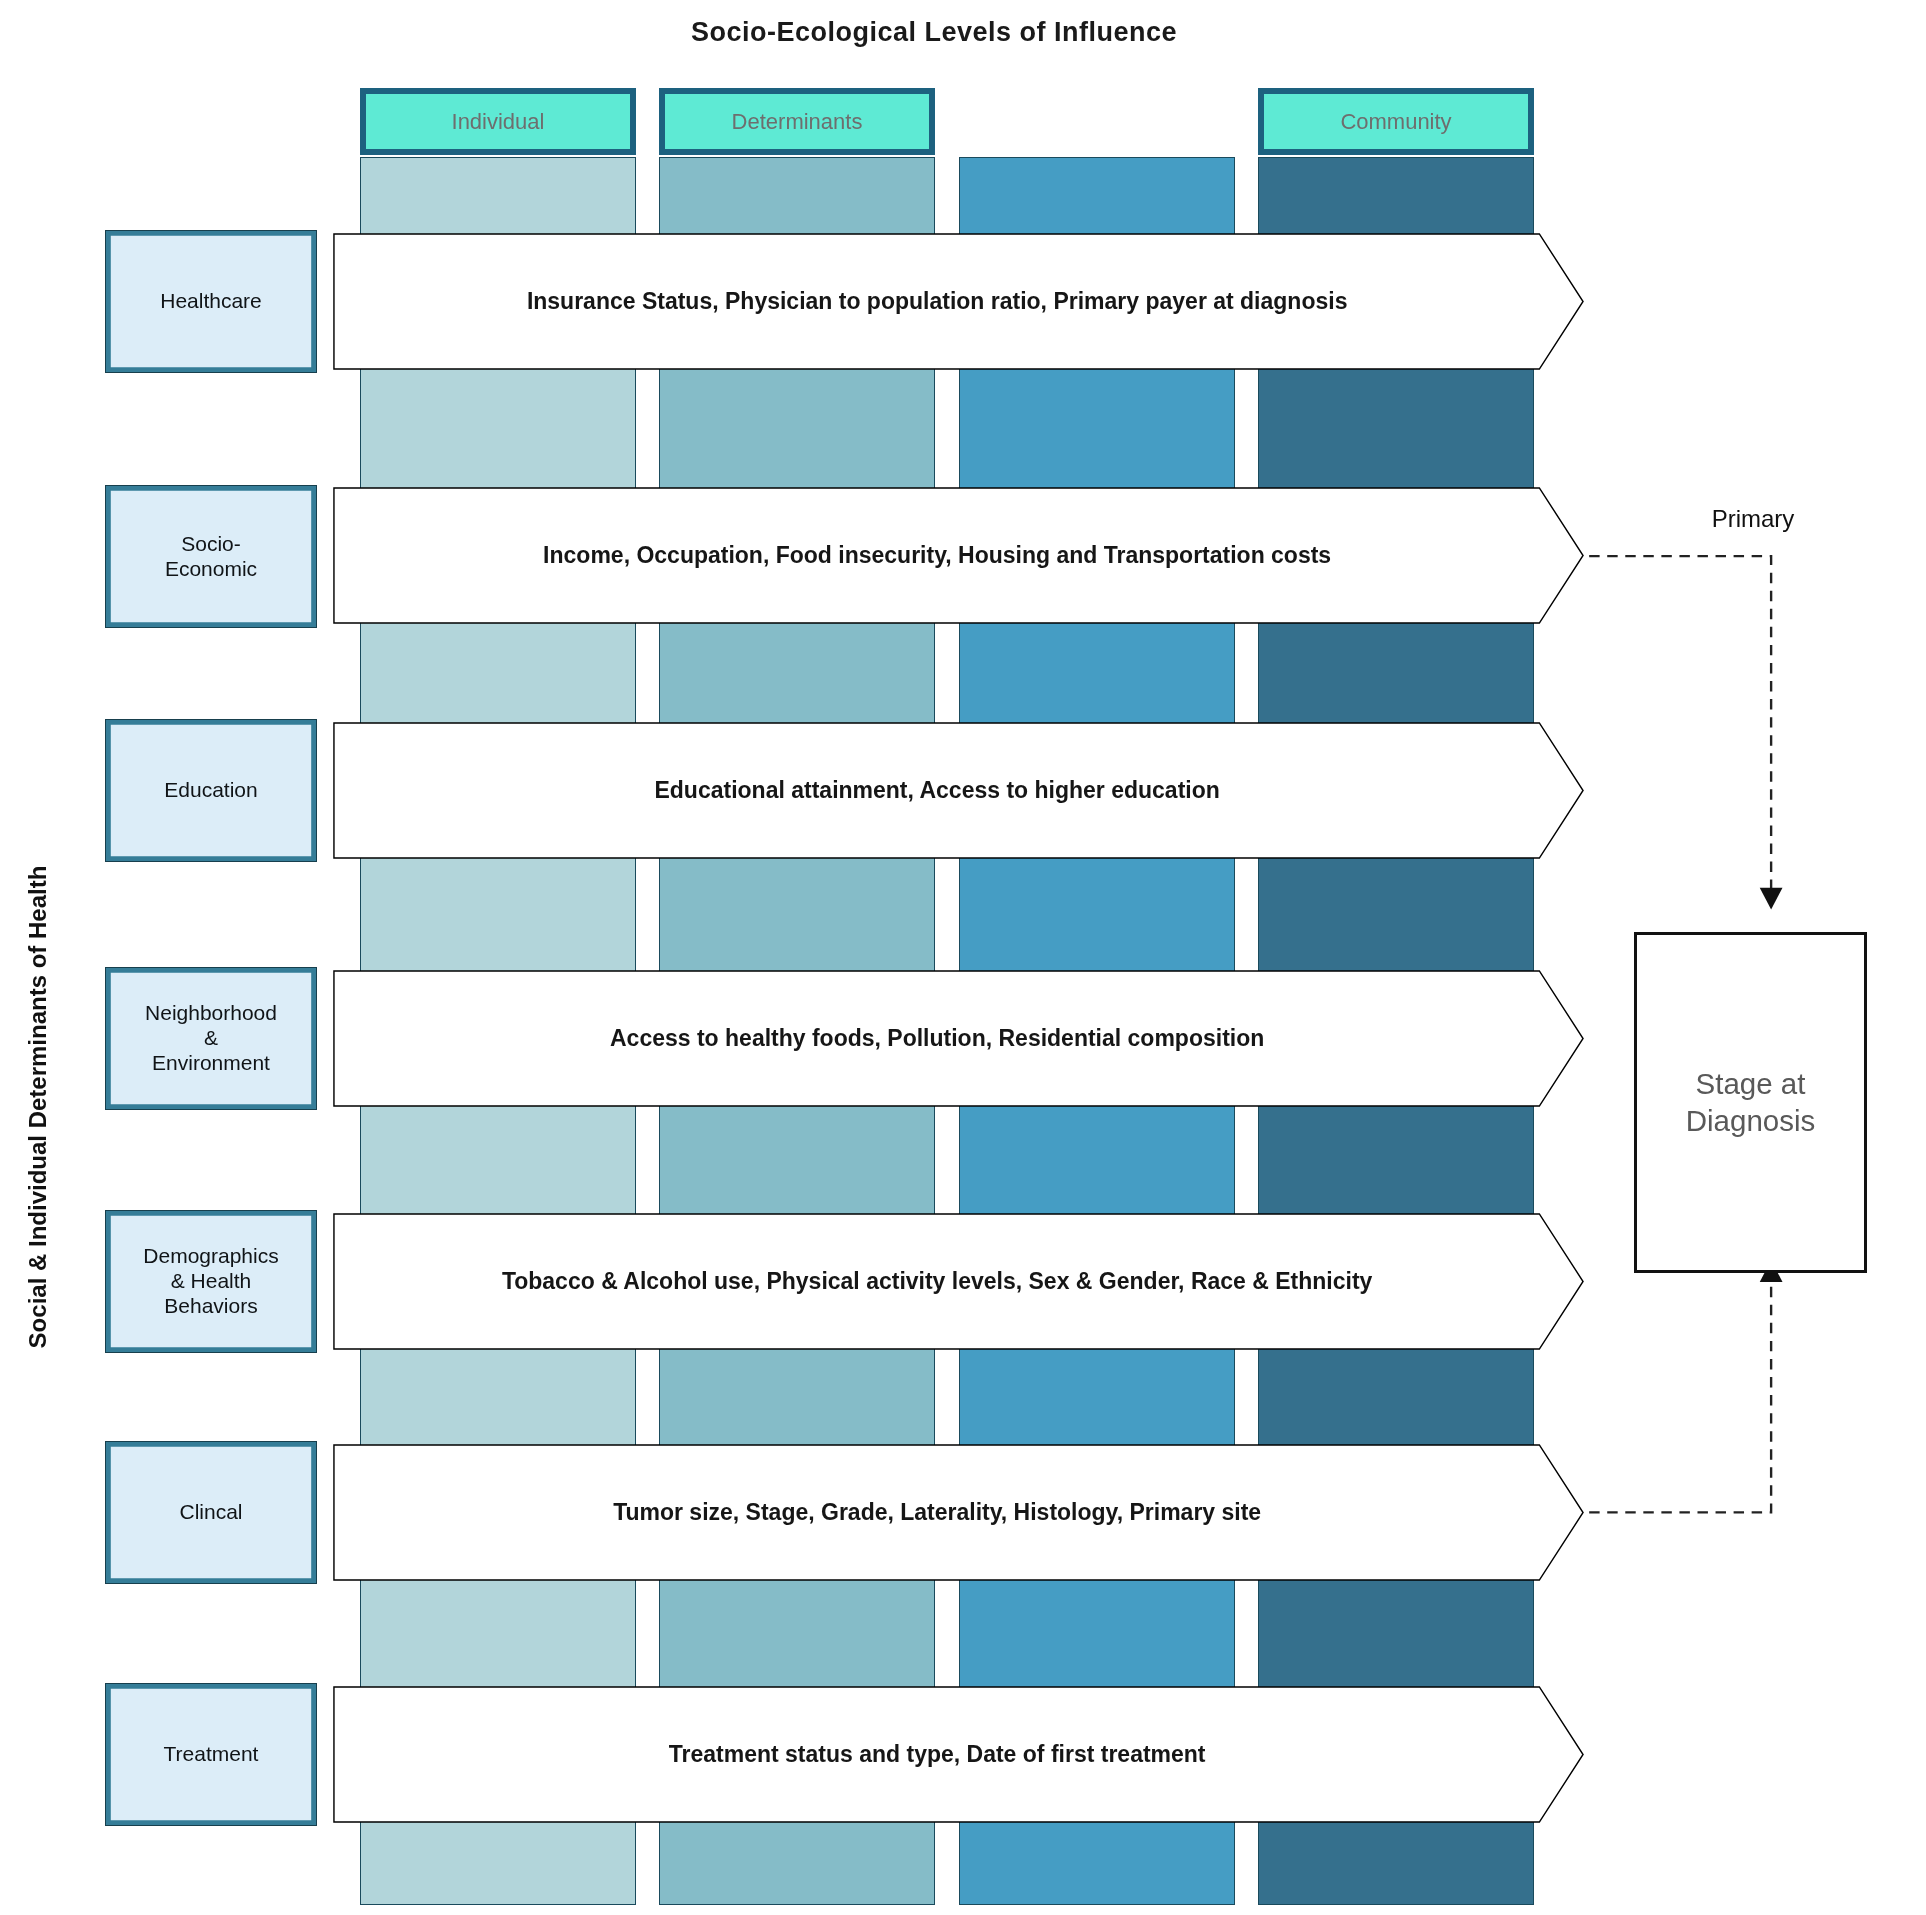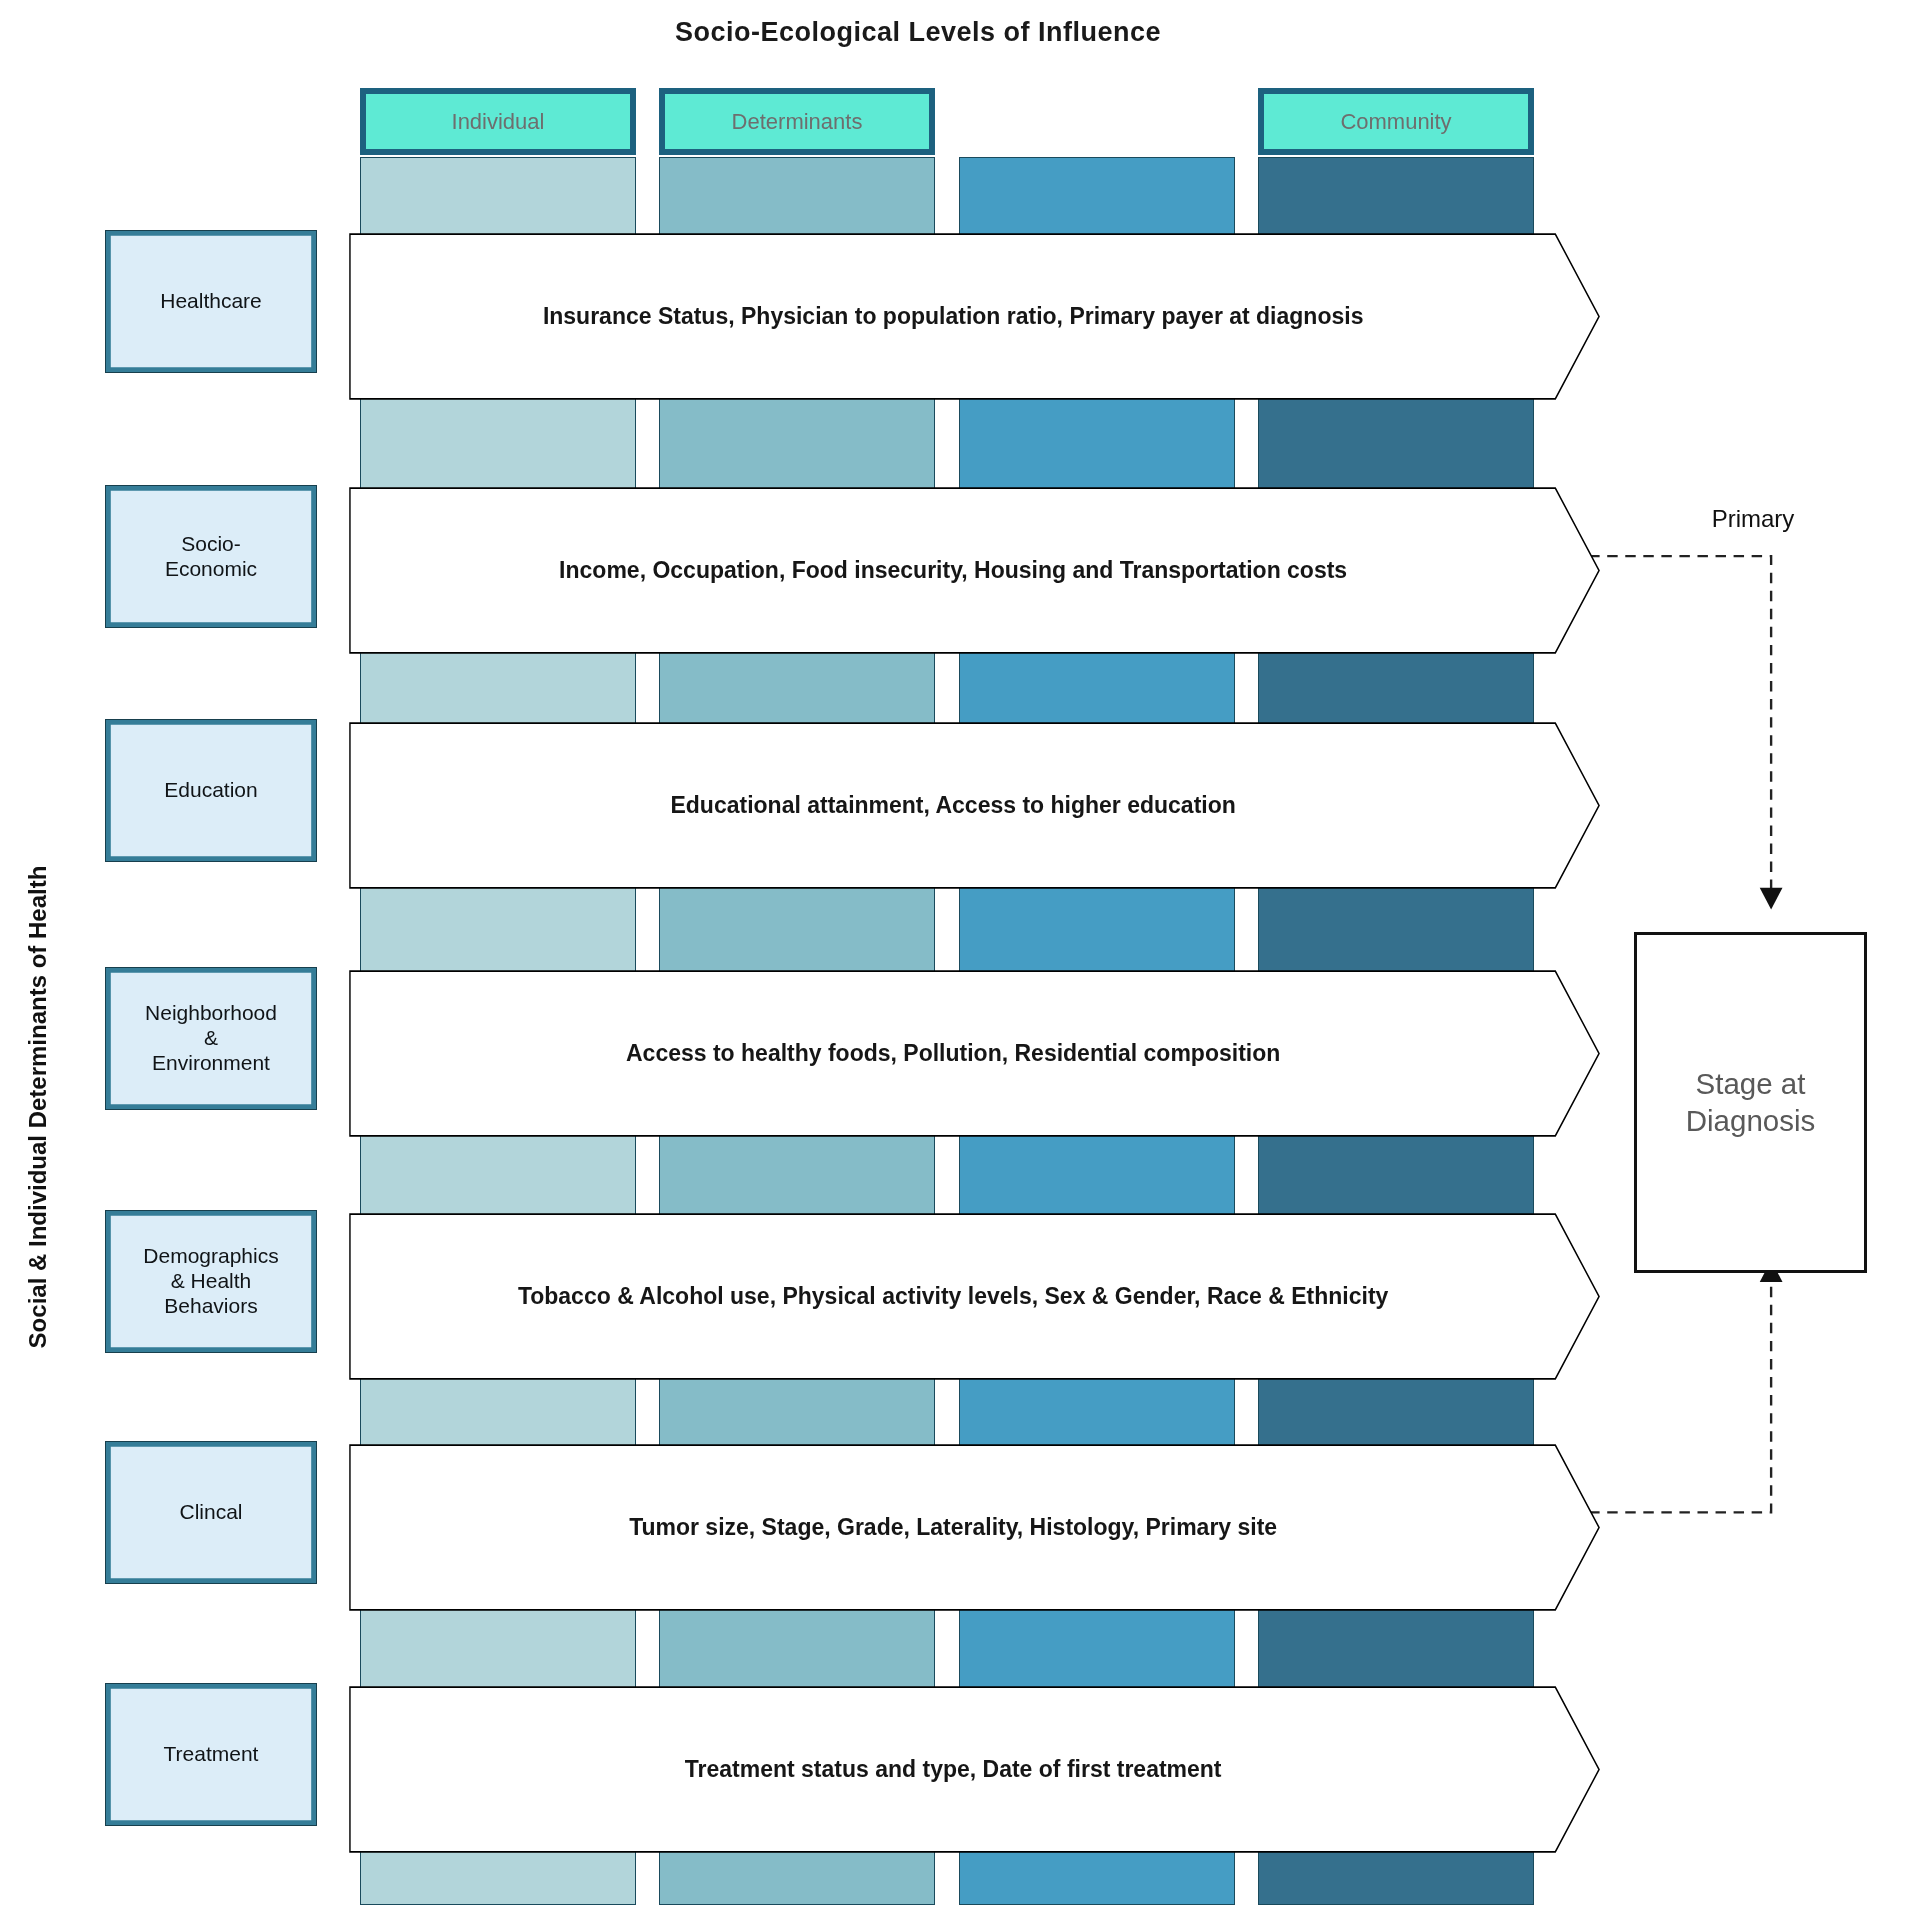--- a/index.html
+++ b/index.html
@@ -4,21 +4,21 @@
 <style>
   html,body{margin:0;padding:0;background:#ffffff;}
   .canvas{
     position:relative;
     width:1926px;height:1916px;
     background:#ffffff;
     font-family:"Liberation Sans","DejaVu Sans",sans-serif;
     overflow:hidden;
   }
   .title{
-    position:absolute;left:317px;top:17px;width:1202px;
+    position:absolute;left:333px;top:17px;width:1202px;
     text-align:center;font-size:27px;font-weight:700;color:#1a1a1a;
     letter-spacing:0.5px;
   }
   .side-label{
     position:absolute;left:38px;top:1107px;
     transform:translate(-50%,-50%) rotate(-90deg);
     white-space:nowrap;font-size:24px;font-weight:700;color:#111111;
   }
   .col-header{
     position:absolute;top:88px;height:67px;width:276px;
@@ -34,21 +34,21 @@
     position:absolute;left:105px;width:212px;height:143px;
     background:#dcedf8;
     border:1.9px solid #173f4d;
     box-shadow:inset 0 0 0 4.8px #357d98;
     box-sizing:border-box;
     display:flex;align-items:center;justify-content:center;
     text-align:center;font-size:21px;line-height:1.18;color:#101417;
     white-space:pre-line;z-index:4;
   }
   .arrow{
-    position:absolute;left:349px;width:1251px;height:167px;z-index:5;
+    position:absolute;left:333px;width:1251px;height:137px;z-index:5;
   }
   .arrow svg{position:absolute;left:0;top:0;width:100%;height:100%;display:block;}
   .arrow .arrow-text{
     position:absolute;left:14.3px;right:57px;top:0;bottom:0;
     display:flex;align-items:center;justify-content:center;
     text-align:center;font-size:23px;font-weight:700;color:#161616;
   }
   .connectors{position:absolute;left:0;top:0;width:1926px;height:1916px;z-index:2;pointer-events:none;}
   .outcomes{
     position:absolute;left:1753px;top:519px;transform:translate(-50%,-50%);

